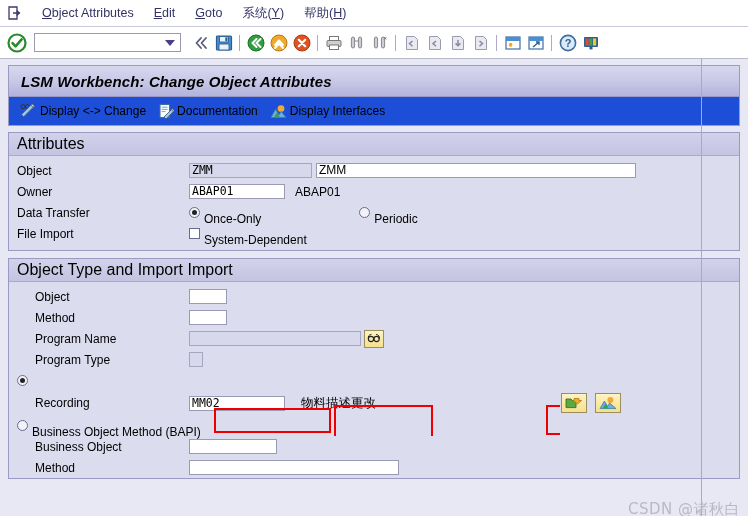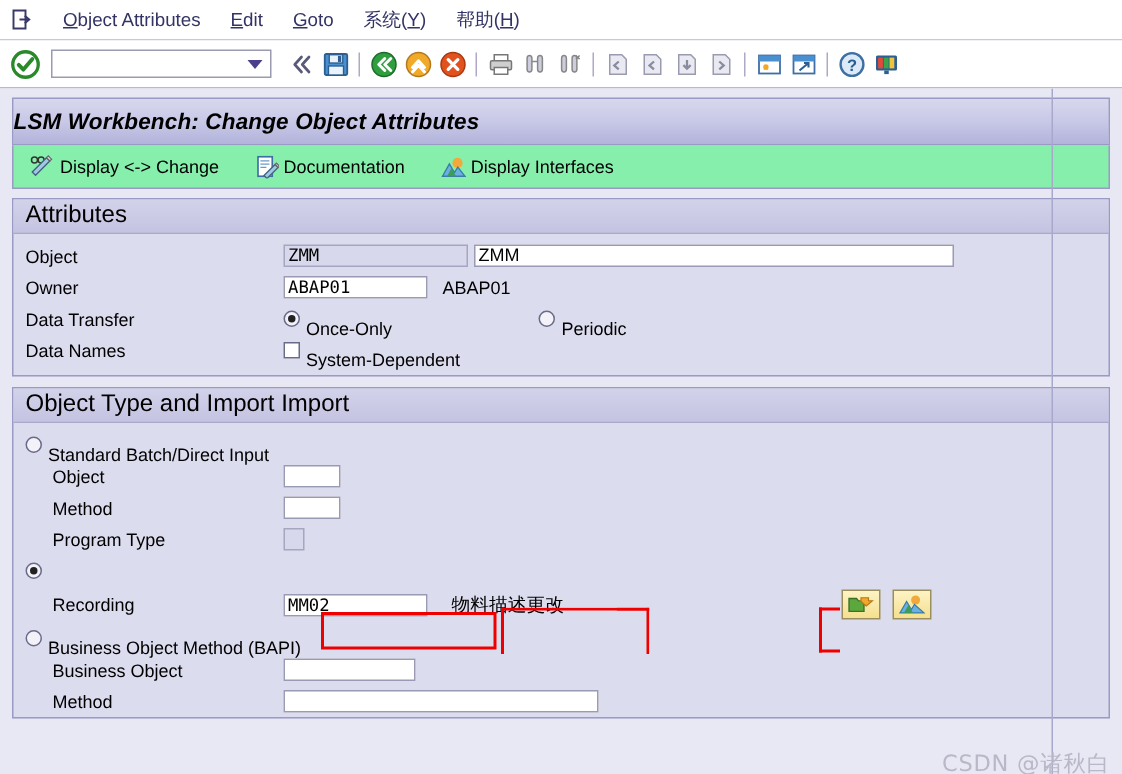--- a/index.html
+++ b/index.html
@@ -61,31 +61,32 @@
     height:calc(516px - 26px - 32px);
     overflow:hidden;
     padding:6px 0 0 0;
   }
   .titlebar{
     margin:0 8px;
     height:30px;
     background:linear-gradient(to bottom,#d7d7ee 0%,#cacae8 45%,#b3b3dc 100%);
     border:1px solid #9a9ac4;
     display:flex;align-items:center;
+    padding-left:12px;
   }
   .titlebar .ttl{
     font-weight:bold;font-style:italic;font-size:15px;color:#000;
     letter-spacing:.1px;
   }
   .funcbar{
     margin:0 8px;
     height:28px;
-    background:#86efac;
+    background:#1d4ed8;
     border-left:1px solid #9a9ac4;border-right:1px solid #9a9ac4;border-bottom:1px solid #9a9ac4;
-    display:flex;align-items:center;padding-left:8px;gap:12px;
+    display:flex;align-items:center;padding-left:8px;gap:0;
   }
   .funcbtn{
     display:flex;align-items:center;gap:3px;
     padding:2px 10px 2px 2px;font-size:12px;color:#000;cursor:default;
   }
   
   .content{padding:6px 8px 0 8px;}
   .group{
     border:1px solid #9a9ac4;
     background:#dcdcef;
@@ -384,47 +385,56 @@
 
         <div class="row">
           <span class="lbl lbl-w">Data Transfer</span>
           <span class="radio on"></span>
           <span class="radlabel">Once-Only</span>
           <span class="radio" style="margin-left:98px;"></span>
           <span class="radlabel">Periodic</span>
         </div>
 
         <div class="row">
-          <span class="lbl lbl-w">Data Names</span>
+          <span class="lbl lbl-w">File Import</span>
           <span class="cbox"></span>
           <span class="radlabel">System-Dependent</span>
         </div>
 
       </div>
     </div>
 
     <div class="group" style="position:relative;">
       <div class="group-hdr">Object Type and Import Import</div>
       <div class="group-body" style="padding-bottom:0;">
 
-        <div class="row">
-          <span class="radio"></span>
-          <span class="radlabel">Standard Batch/Direct Input</span>
-        </div>
 
         <div class="row">
           <span class="lbl lbl-w2 ind">Object</span>
           <input class="inp" style="width: 38px;" value="">
         </div>
 
         <div class="row">
           <span class="lbl lbl-w2 ind">Method</span>
           <input class="inp" style="width: 38px;" value="">
         </div>
 
+        <div class="row">
+          <span class="lbl lbl-w2 ind">Program Name</span>
+          <input class="inp dis" style="width: 172px;" readonly="" value="">
+          <span class="ybtn" style="margin-left:3px;">
+            <span style="display:flex;">
+              <svg width="15" height="11" viewBox="0 0 15 11">
+                <circle cx="4" cy="6" r="2.6" fill="none" stroke="#222" stroke-width="1.1"></circle>
+                <circle cx="9.6" cy="6" r="2.6" fill="none" stroke="#222" stroke-width="1.1"></circle>
+                <path d="M6.6,6 h0.4 M1.4,6 q-0.8,-4 3,-4.6 M12.2,6 q0.8,-4 -3,-4.6" fill="none" stroke="#222" stroke-width="1"></path>
+              </svg>
+            </span>
+          </span>
+        </div>
 
         <div class="row">
           <span class="lbl lbl-w2 ind">Program Type</span>
           <input class="inp dis" style="width: 14px;" readonly="" value="">
         </div>
 
         <div class="row">
           <span class="radio on"></span>
         </div>
 

